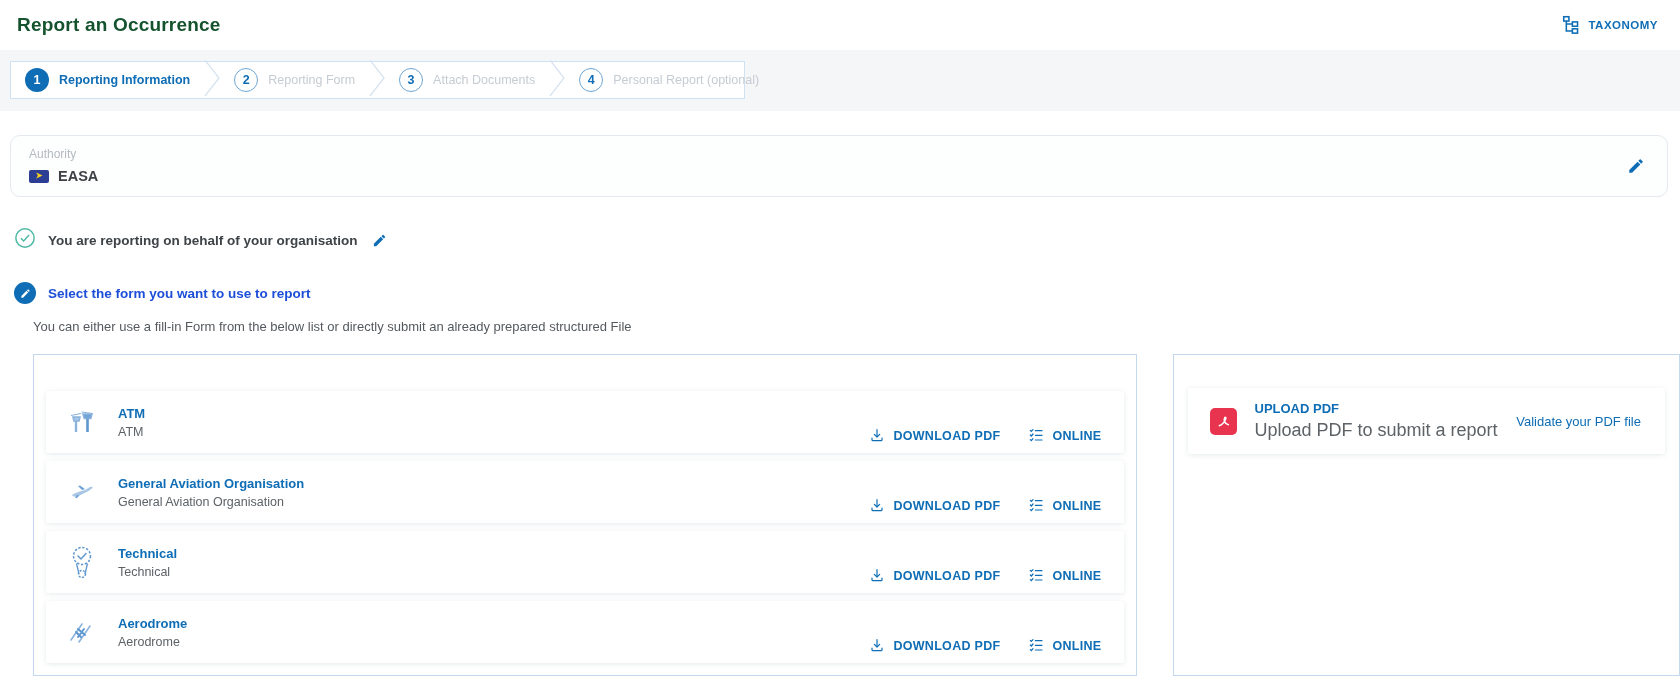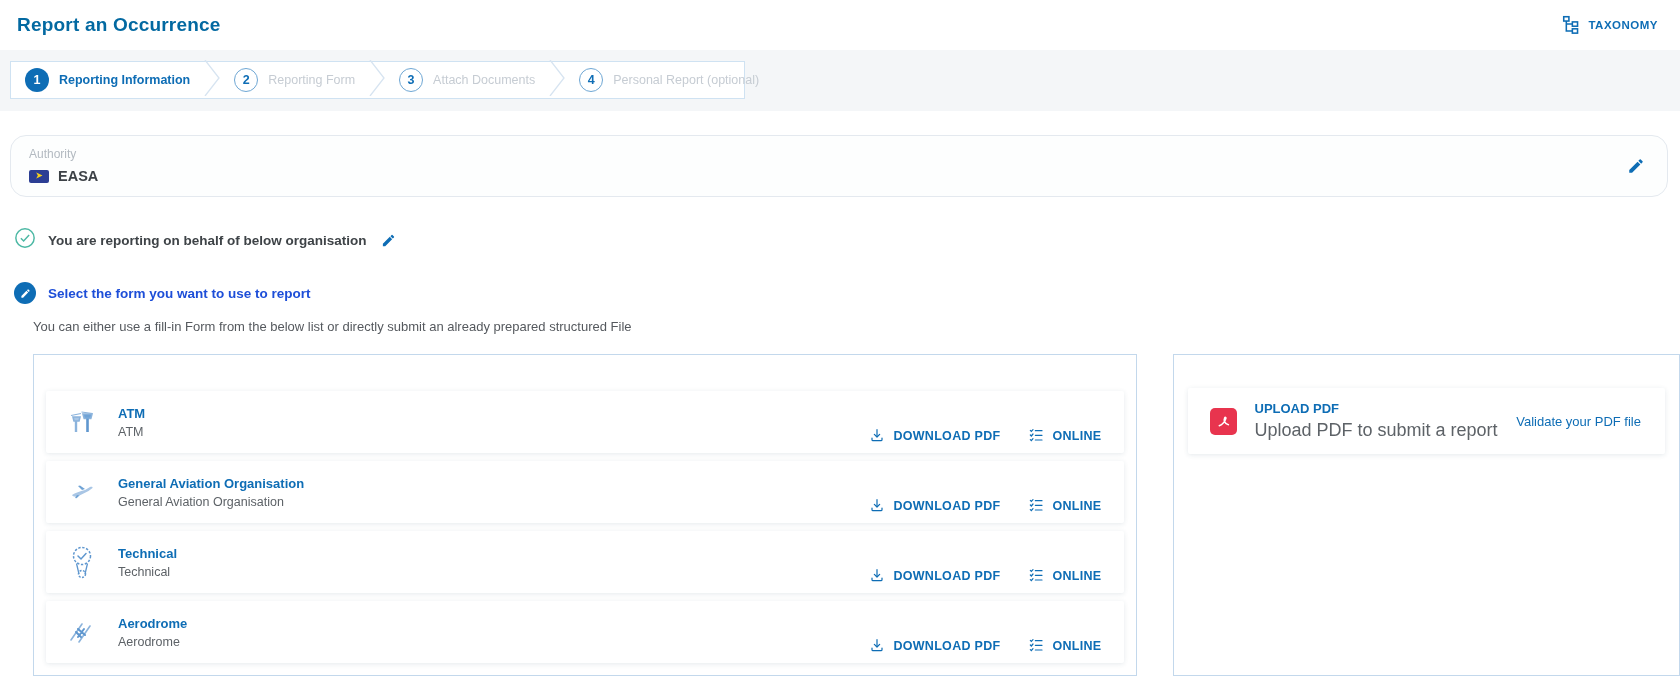--- a/index.html
+++ b/index.html
@@ -6,37 +6,37 @@
   html,body { margin:0; padding:0; }
   body {
     width:1680px; height:683px;
     background:#ffffff;
     font-family:"Liberation Sans", sans-serif;
     color:#40454a;
     overflow:hidden;
   }
   
   .header { display:flex; justify-content:space-between; align-items:center; height:50px; padding:0 22px 0 17px; }
-  .page-title { color:#0369a1; font-size:19px; font-weight:bold; letter-spacing:.2px; }
+  .page-title { color:#14532d; font-size:19px; font-weight:bold; letter-spacing:.2px; }
   .taxonomy-link { display:flex; align-items:center; gap:7px; color:#0e6db5; font-size:11.5px; font-weight:bold; letter-spacing:.5px; cursor:pointer; }
 
   
   .stepper-band { background:#f4f6f8; padding:11px 0 12px 10px; }
   .stepper { width:735px; height:38px; background:#fff; border:1px solid #cfe2f2; display:flex; align-items:center; padding-left:14px; }
   .step { display:flex; align-items:center; gap:10px; white-space:nowrap; }
   .step-circle { width:24px; height:24px; border-radius:50%; display:flex; align-items:center; justify-content:center; font-size:12.5px; font-weight:bold; flex:none; }
   .step.active .step-circle { background:#0e6db5; color:#fff; }
   .step.inactive .step-circle { background:#fff; border:1px solid #6fa7d4; color:#0e6db5; }
   .step-label { font-size:12.5px; }
   .step.active .step-label { color:#0e6db5; font-weight:bold; }
   .step.inactive .step-label { color:#c6ccd3; }
   .step-chevron { margin:0 14px; flex:none; }
 
   
-  .authority-card { margin:24px 12px 0 10px; border:1px solid #e4e9ef; border-radius:16px; background:#fdfefe; padding:11px 20px 12px 18px; display:flex; justify-content:space-between; align-items:center; }
+  .authority-card { margin:24px 12px 0 10px; border:1px solid #e4e9ef; border-radius:10px; background:#fdfefe; padding:11px 20px 12px 18px; display:flex; justify-content:space-between; align-items:center; }
   .authority-label { font-size:12px; color:#b3bac1; margin-bottom:7px; }
   .authority-value { display:flex; align-items:center; gap:9px; font-size:14.5px; font-weight:bold; color:#3c4146; }
   .easa-flag { width:20px; height:13px; background:#2c3e94; border-radius:2px; display:flex; align-items:center; justify-content:center; color:#f8d21c; font-size:8px; line-height:1; }
   .icon-btn { background:none; border:none; padding:2px; cursor:pointer; line-height:0; }
 
   
   .behalf-row { margin:30px 0 0 14px; display:flex; align-items:center; gap:12px; }
   .behalf-text { font-size:13.5px; font-weight:bold; color:#3e4347; }
   .select-row { margin:29px 0 0 14px; display:flex; align-items:center; gap:12px; }
   .select-circle { width:22px; height:22px; border-radius:50%; background:#0e6db5; display:flex; align-items:center; justify-content:center; flex:none; }
@@ -140,21 +140,21 @@
   </button>
 </div>
 
 <div class="behalf-row">
   <span>
     <svg width="22" height="22" viewBox="0 0 24 24" fill="none" stroke="#4cb8a4" stroke-width="1.6">
       <circle cx="12" cy="12" r="10"></circle>
         <path d="M7.5 12.2l3 3 6-6.4"></path>
     </svg>
   </span>
-  <span class="behalf-text">You are reporting on behalf of below organisation</span>
+  <span class="behalf-text">You are reporting on behalf of your organisation</span>
   <button class="icon-btn">
     <span>
       <svg width="15" height="15" viewBox="0 0 24 24" fill="#0e6db5">
           <path d="M3 17.25V21h3.75L17.81 9.94l-3.75-3.75L3 17.25zM20.71 7.04a.996.996 0 0 0 0-1.41l-2.34-2.34a.996.996 0 0 0-1.41 0l-1.83 1.83 3.75 3.75 1.83-1.83z"></path>
         </svg>
     </span>
   </button>
 </div>
 
 <div class="select-row">

